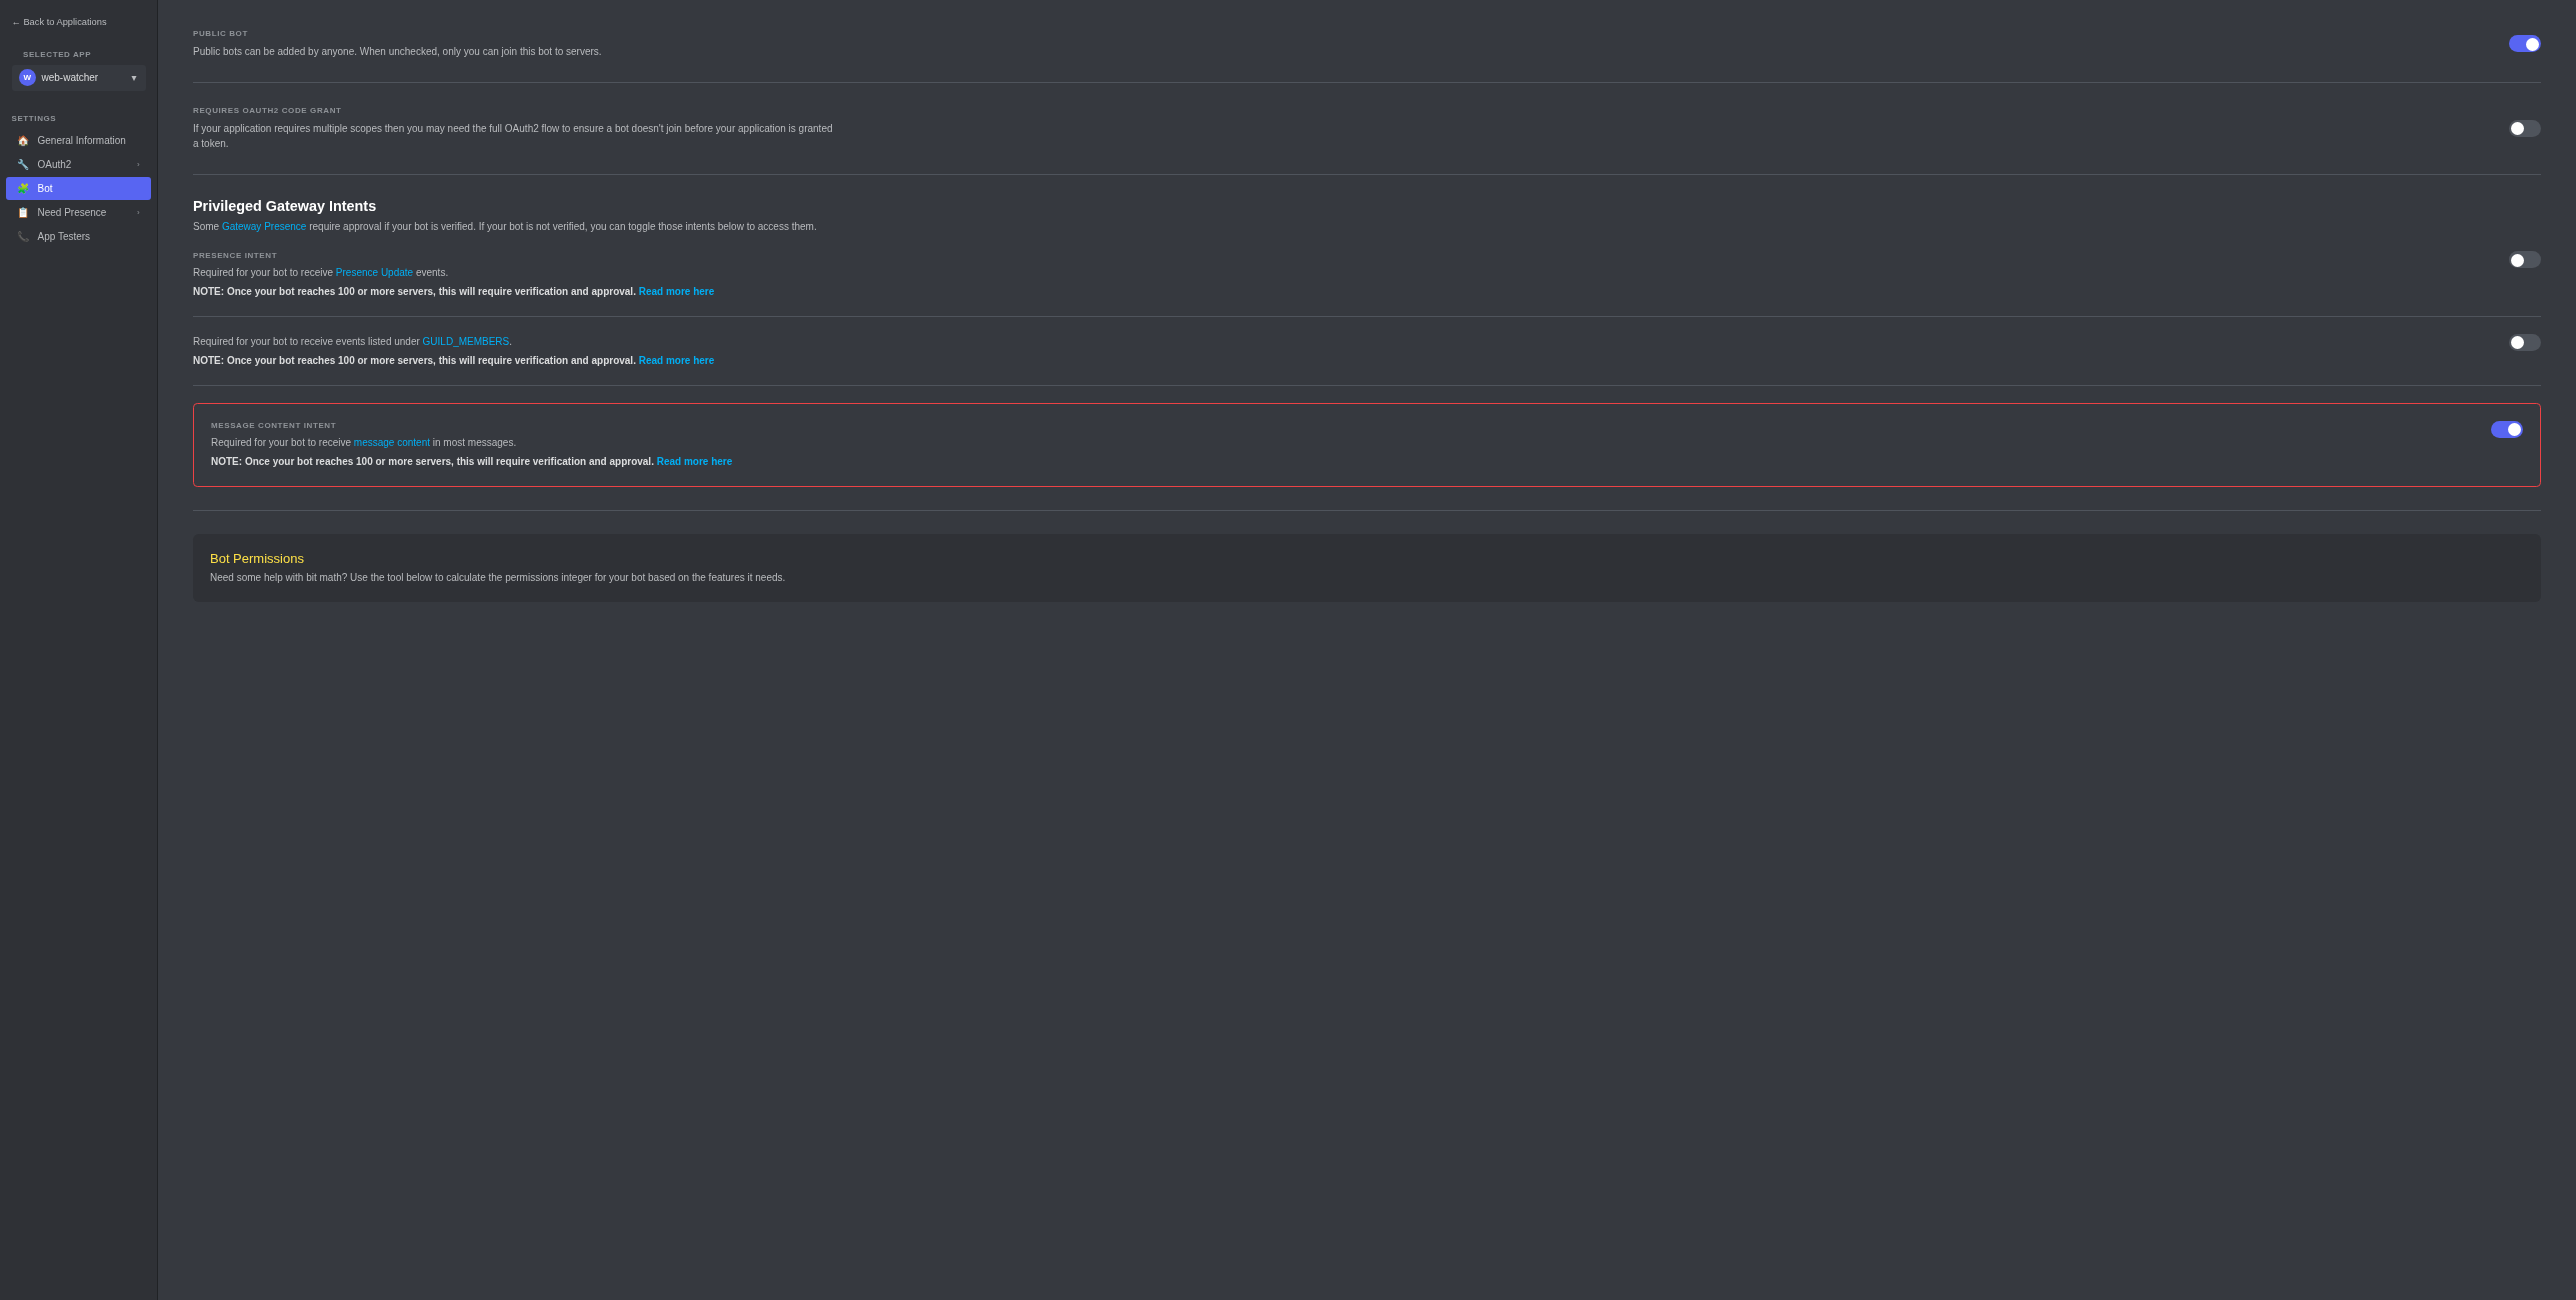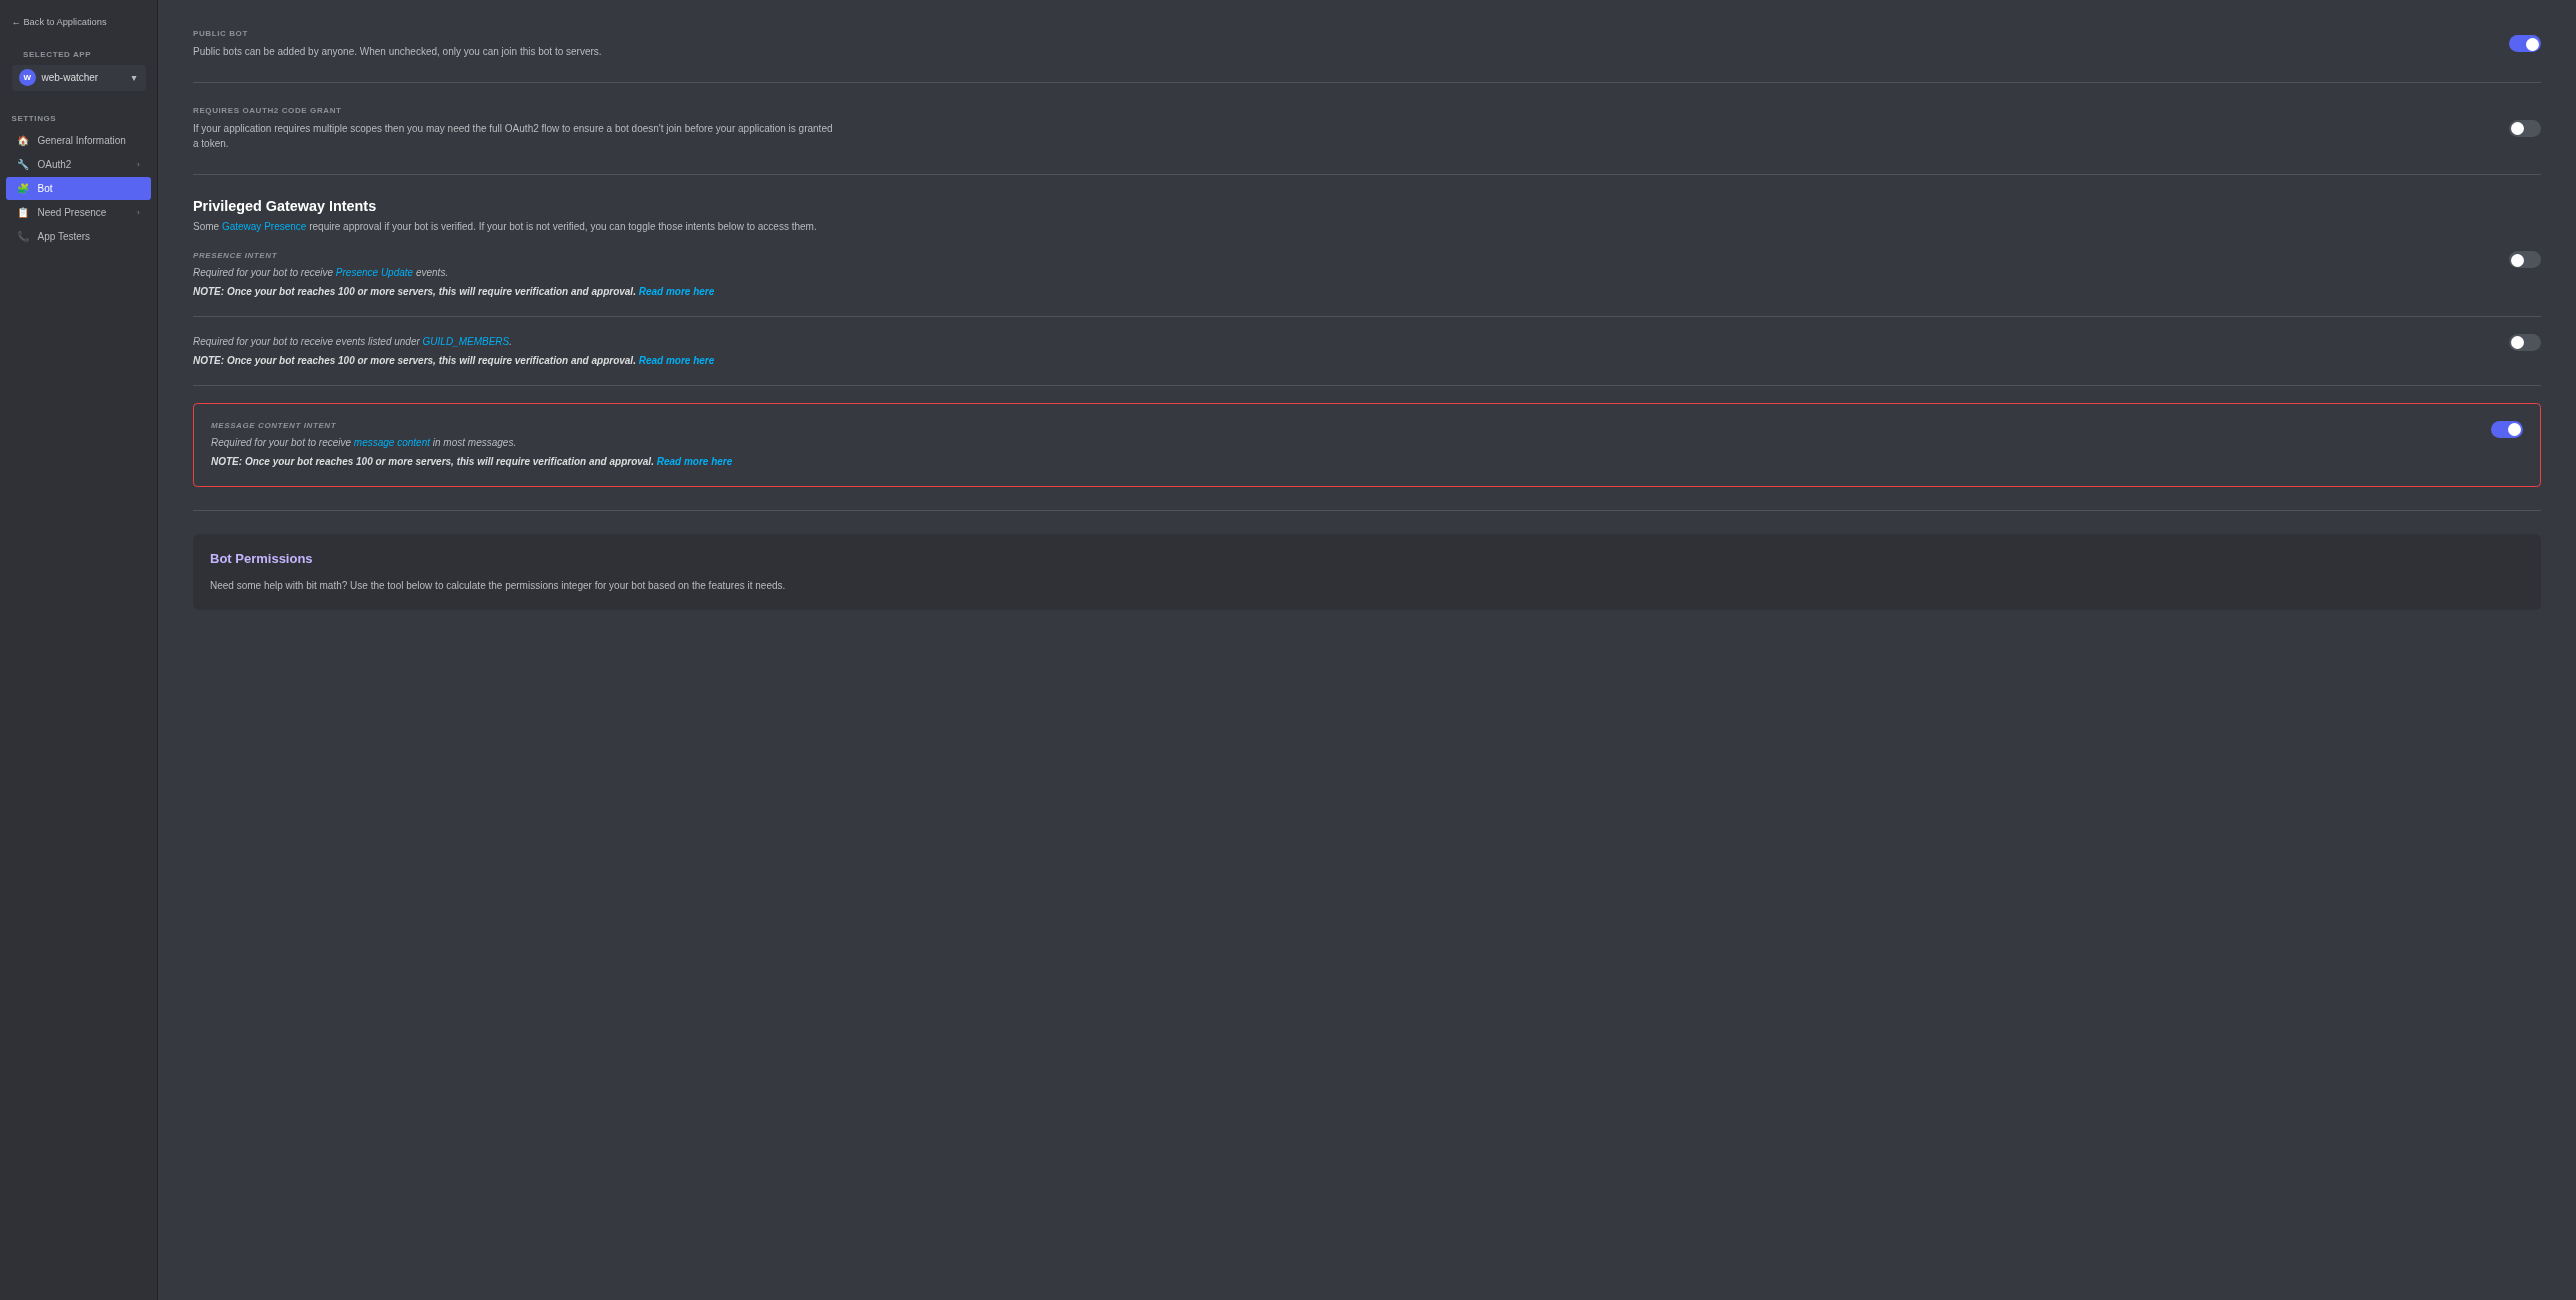--- a/index.html
+++ b/index.html
@@ -226,21 +226,20 @@
       font-weight: 600;
       line-height: 1.5;
     }
     .intent-note .link { font-weight: 600; }
 
     .intent-row {
       display: flex;
       align-items: flex-start;
       justify-content: space-between;
       gap: 23px;
-      font-style: italic;
     }
     .intent-row-content { flex: 1; }
 
     
     .highlighted-box {
       border: 1.4px solid #ed4245;
       border-radius: 4.3px;
       padding: 17px;
       margin-top: 17px;
       background: #36393f;
@@ -248,23 +247,23 @@
 
     
     .permissions-box {
       background: #2f3136;
       border-radius: 5.8px;
       padding: 17px;
       margin-top: 11.5px;
     }
     .permissions-title {
       font-size: 13px;
-      font-weight: 700;
-      color: #c4b5fd;
-      margin-bottom: 12px;
+      font-weight: 400;
+      color: #fde047;
+      margin-bottom: 4px;
     }
     .permissions-desc {
       font-size: 10px;
       color: #b9bbbe;
       line-height: 1.5;
     }
   </style>
 </head>
 <body>
 

